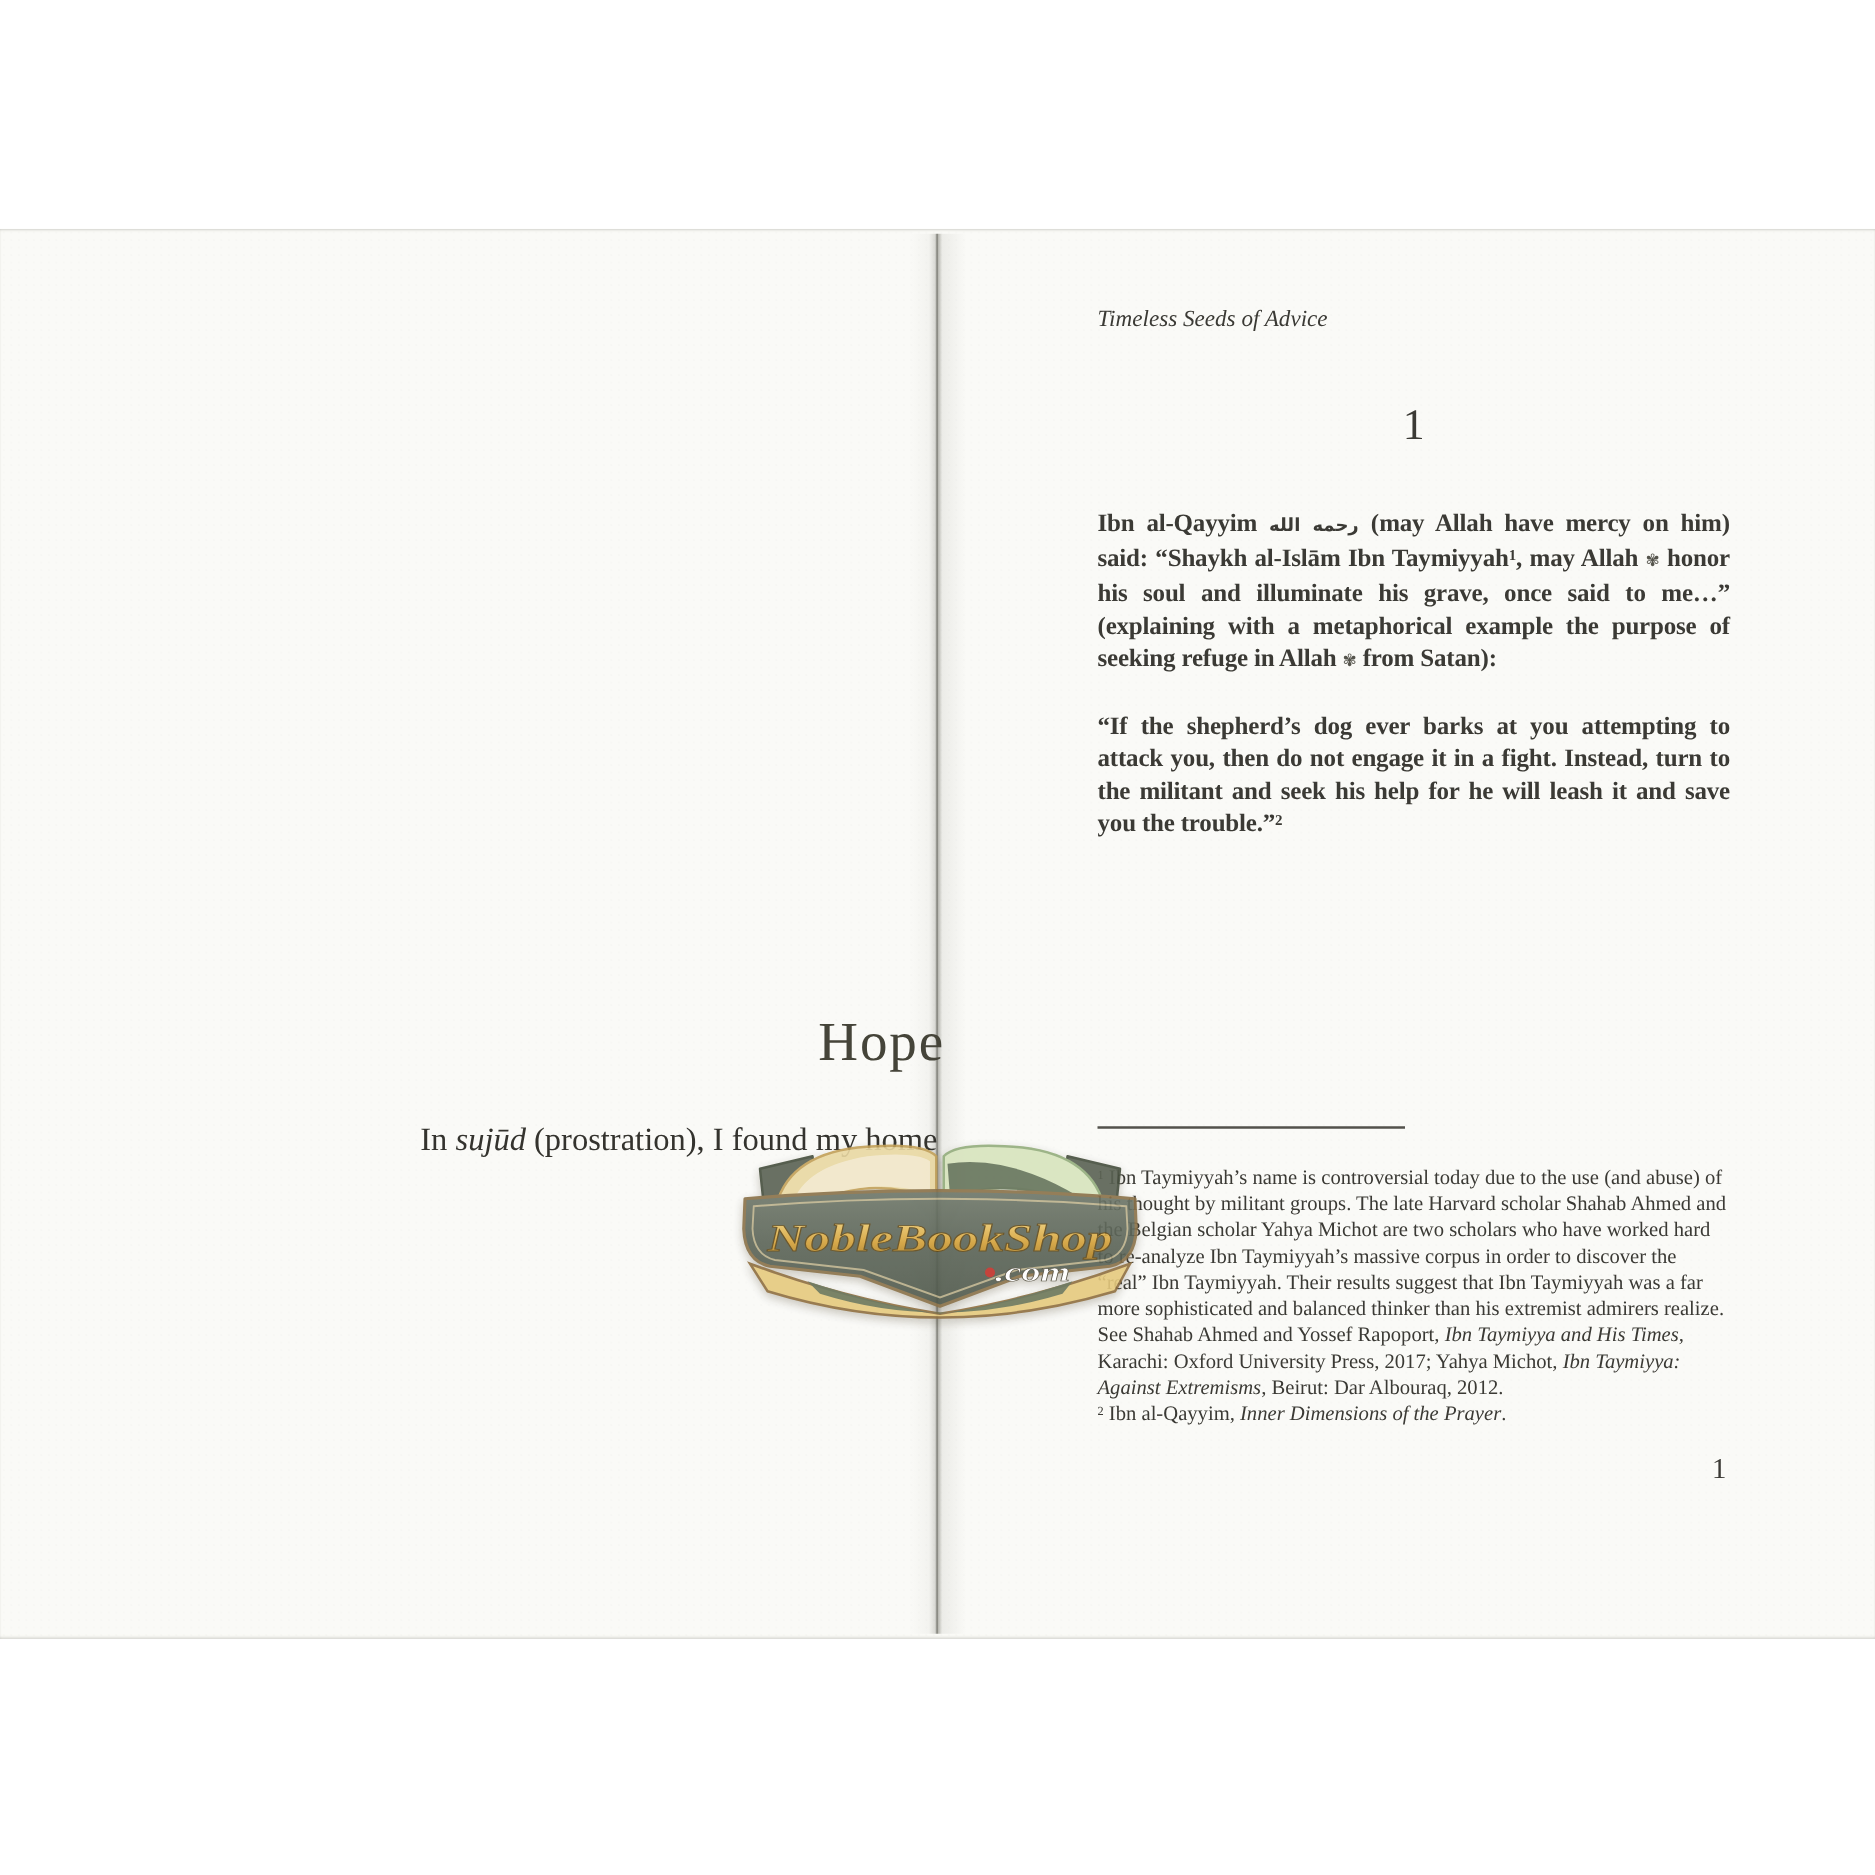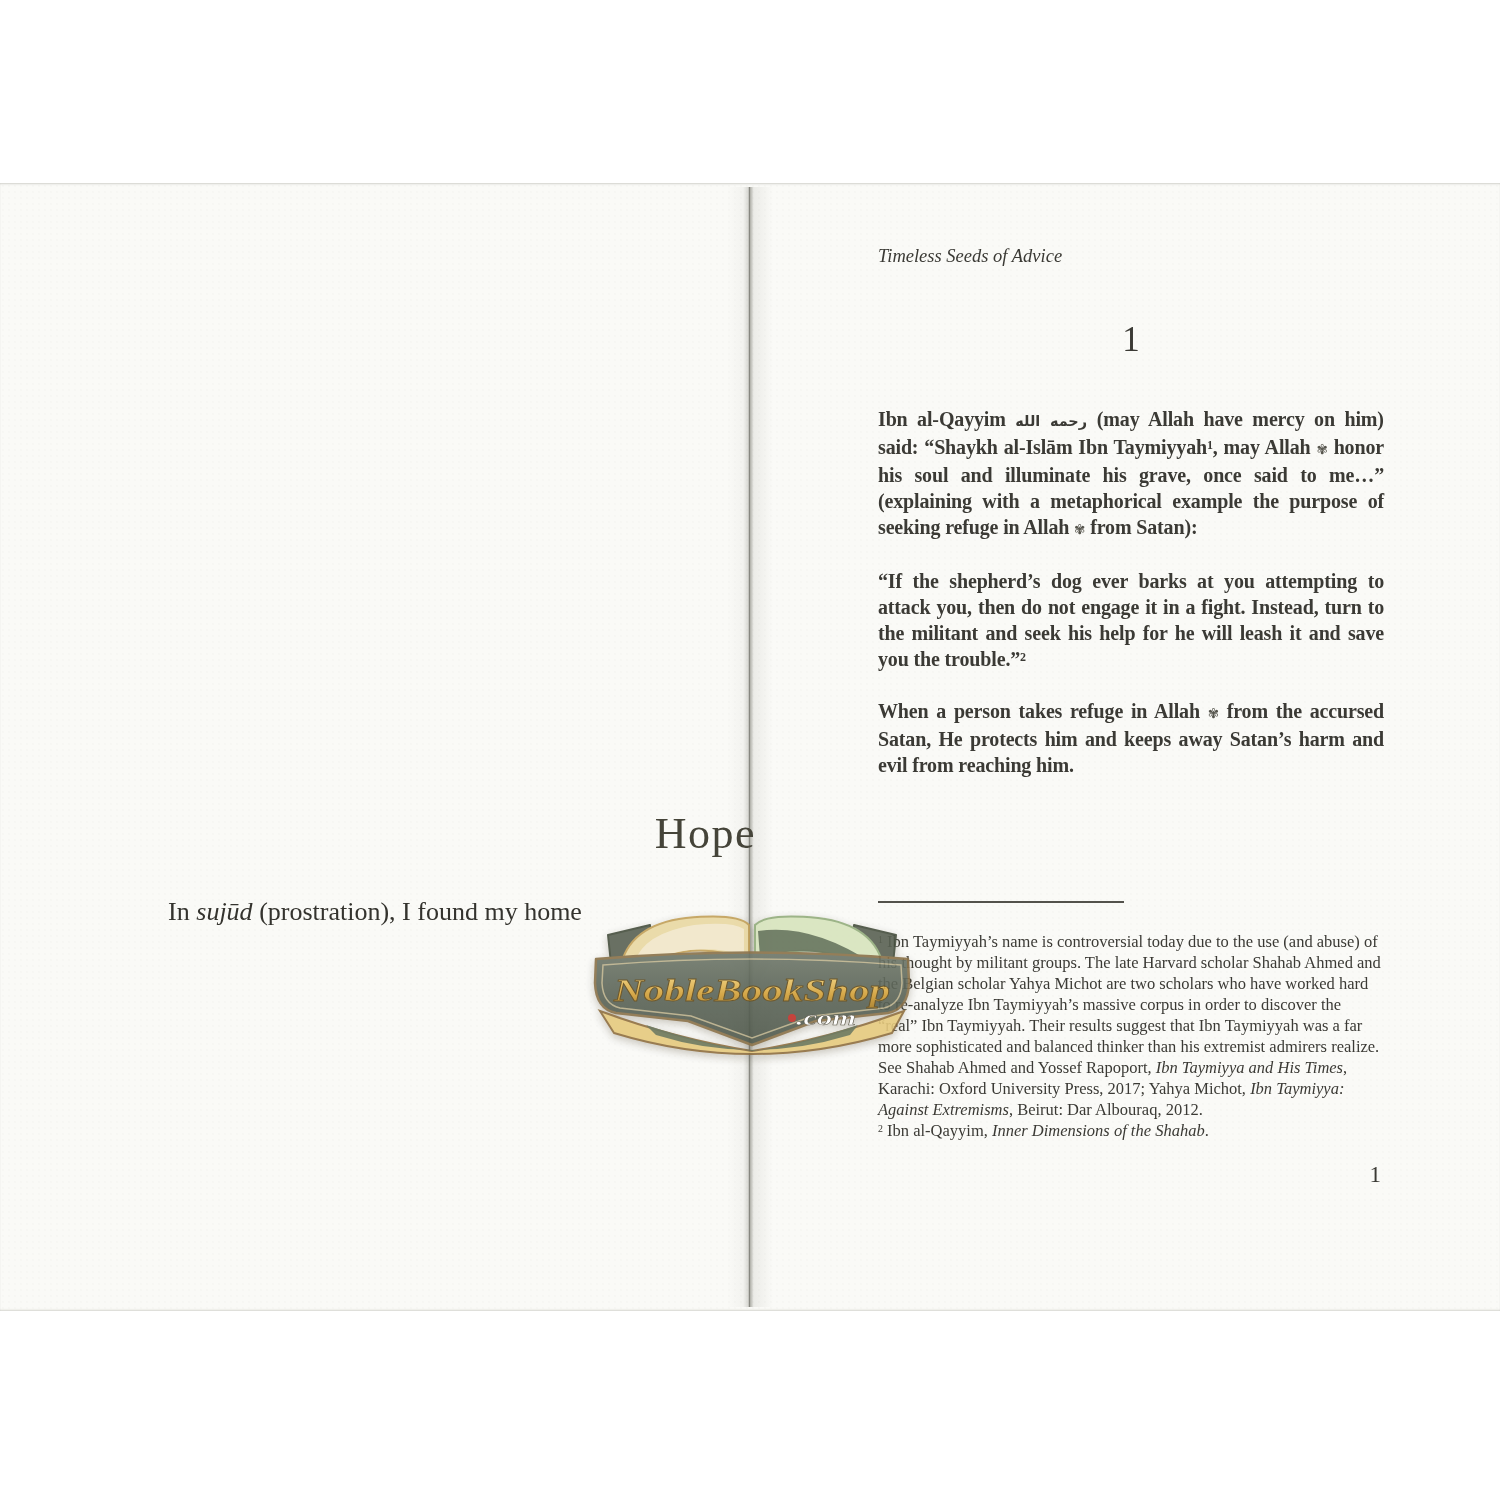--- a/index.html
+++ b/index.html
@@ -24,21 +24,21 @@
   }
 
   .left-page{position:absolute;left:0;top:0;width:750px;height:100%;}
   .right-page{position:absolute;left:878px;top:0;width:506px;height:100%;color:#3b3a35;}
 
   .hope{
     position:absolute;left:6px;top:629px;width:750px;text-align:right;
     font-size:44px;color:#454439;letter-spacing:1.5px;line-height:1;
   }
   .subtitle{
-    position:absolute;left:0;top:713px;width:750px;text-align:center;
+    position:absolute;left:0;top:713px;width:750px;text-align:right;
     font-size:26px;color:#34332e;line-height:1.2;
   }
 
   .running-header{
     position:absolute;left:0;top:62px;width:100%;text-align:left;
     font-style:italic;font-size:18.5px;color:#3b3a35;line-height:1.2;
   }
   .chapter-num{
     position:absolute;left:0;top:136px;width:100%;text-align:center;
     font-size:35px;color:#3b3a35;line-height:1.2;
@@ -87,28 +87,27 @@
       <div class="subtitle"><span>In </span><span class="it">sujūd</span><span> (prostration), I found my home</span></div>
     </div>
 
     <div class="right-page">
       <div class="running-header">Timeless Seeds of Advice</div>
       <div class="chapter-num">1</div>
 
       <div class="body-text">
         <p><span>Ibn al-Qayyim </span><span class="arabic">رحمه الله</span><span> (may Allah have mercy on him) said: “Shaykh al-Islām Ibn Taymiyyah</span><span class="sup">1</span><span>, may Allah </span><span class="orn">✾</span><span> honor his soul and illuminate his grave, once said to me…” (explaining with a metaphorical example the purpose of seeking refuge in Allah </span><span class="orn">✾</span><span> from Satan):</span></p>
         <p><span>“If the shepherd’s dog ever barks at you attempting to attack you, then do not engage it in a fight. Instead, turn to the militant and seek his help for he will leash it and save you the trouble.”</span><span class="sup">2</span></p>
-        <p><span>When a person takes refuge in Allah </span><span class="orn">✾</span><span> from the accursed Satan, He protects him and keeps away Satan’s harm and evil from reaching him.</span></p>
       </div>
 
       <div class="fn-rule"></div>
 
       <div class="footnotes">
         <p><span class="sup">1</span><span> Ibn Taymiyyah’s name is controversial today due to the use (and abuse) of his thought by militant groups. The late Harvard scholar Shahab Ahmed and the Belgian scholar Yahya Michot are two scholars who have worked hard to re-analyze Ibn Taymiyyah’s massive corpus in order to discover the “real” Ibn Taymiyyah. Their results suggest that Ibn Taymiyyah was a far more sophisticated and balanced thinker than his extremist admirers realize. See Shahab Ahmed and Yossef Rapoport, </span><span class="it">Ibn Taymiyya and His Times</span><span>, Karachi: Oxford University Press, 2017; Yahya Michot, </span><span class="it">Ibn Taymiyya: Against Extremisms</span><span>, Beirut: Dar Albouraq, 2012.</span></p>
-        <p><span class="sup">2</span><span> Ibn al-Qayyim, </span><span class="it">Inner Dimensions of the Shahab</span><span>.</span></p>
+        <p><span class="sup">2</span><span> Ibn al-Qayyim, </span><span class="it">Inner Dimensions of the Prayer</span><span>.</span></p>
       </div>
 
       <div class="page-num">1</div>
     </div>
 
     <div class="watermark">
       <svg width="332" height="152" viewBox="0 0 332 152" xmlns="http://www.w3.org/2000/svg">
         <defs>
           <linearGradient id="bannerGrad" x1="0" y1="0" x2="0" y2="1">
             <stop offset="0" stop-color="#6e7769"></stop>

